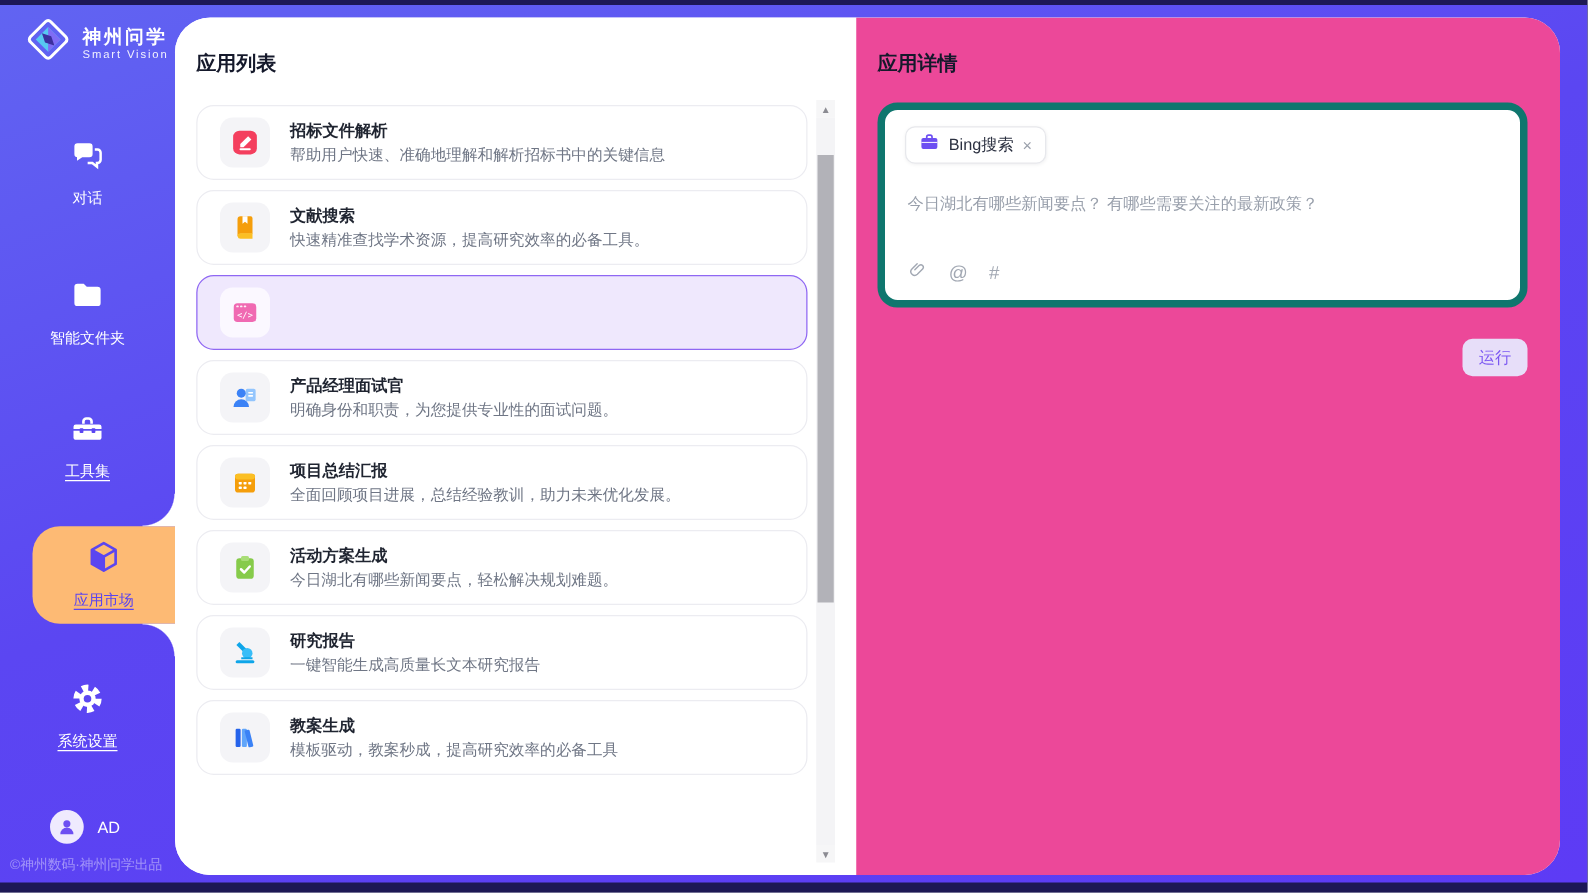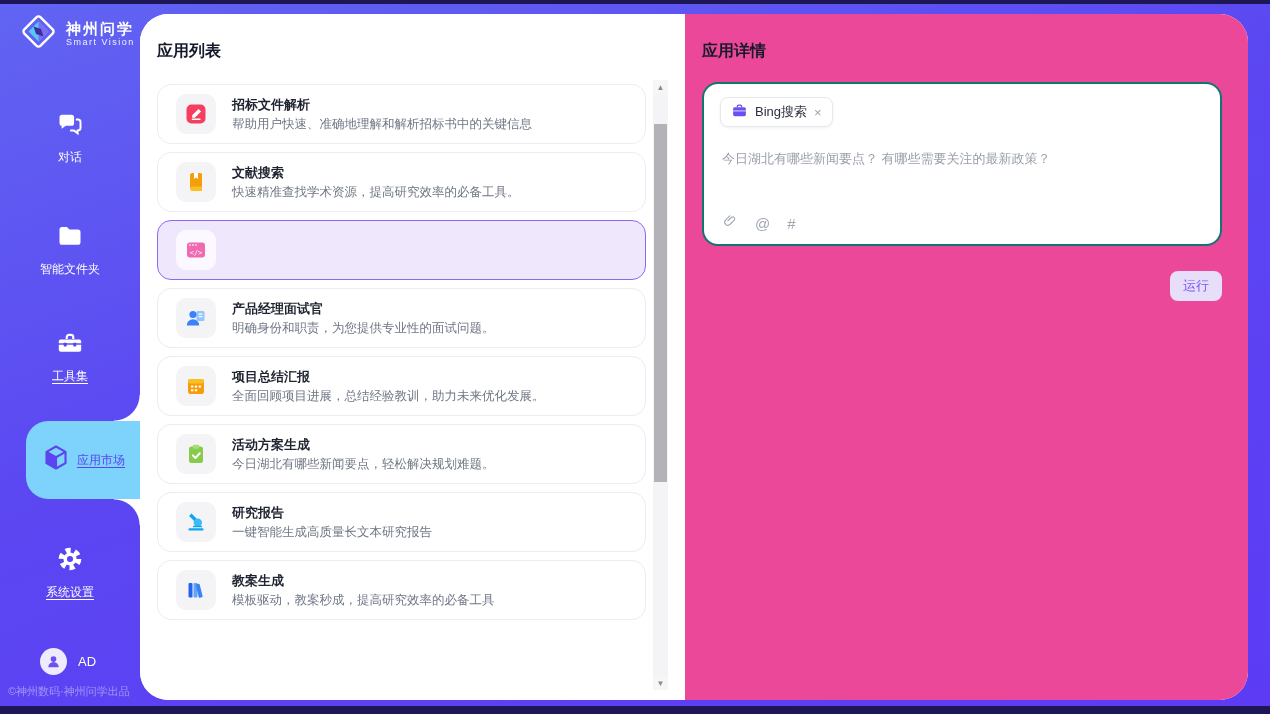--- a/index.html
+++ b/index.html
@@ -10,22 +10,22 @@
     background:linear-gradient(160deg,#6164f2 0%,#5b46f2 45%,#5d3bf5 100%); }
 
   
   .logo { position:absolute; left:20px; top:13px; display:flex; align-items:center; gap:9px; }
   .logo-name { color:#fff; font-size:15px; font-weight:bold; letter-spacing:2px; line-height:17px; }
   .logo-tag { color:rgba(255,255,255,.92); font-size:9px; letter-spacing:1.5px; }
   .nav-item { position:absolute; left:0; width:140px; display:flex; flex-direction:column;
     align-items:center; gap:7px; cursor:pointer; }
   .nav-label { color:#fff; font-size:12px; }
   .nav-label.u { text-decoration:underline; text-underline-offset:3px; }
-  .active-tab { position:absolute; left:26px; top:421px; width:114px; height:78px; background:#7dd3fc;
-    border-radius:22px 0 0 22px; display:flex; align-items:center;
+  .active-tab { position:absolute; left:26px; top:421px; width:114px; height:78px; background:#fdba74;
+    border-radius:22px 0 0 22px; display:flex; flex-direction:column; align-items:center;
     justify-content:center; gap:6px; cursor:pointer; }
   .active-tab::before { content:""; position:absolute; right:0; top:-26px; width:26px; height:26px;
     background:radial-gradient(circle at 0 0, rgba(0,0,0,0) 25px, #fff 26px); }
   .active-tab::after { content:""; position:absolute; right:0; bottom:-26px; width:26px; height:26px;
     background:radial-gradient(circle at 0 100%, rgba(0,0,0,0) 25px, #fff 26px); }
   .active-label { color:#5b45f0; font-size:12px; text-decoration:underline; text-underline-offset:3px; }
   .user-row { position:absolute; left:40px; top:648px; display:flex; align-items:center; gap:11px; cursor:pointer; }
   .avatar { width:27px; height:27px; border-radius:50%; background:#efeafe; display:flex;
     align-items:center; justify-content:center; }
   .user-name { color:#fff; font-size:13px; }
@@ -49,21 +49,21 @@
   
   .scrollbar { position:absolute; right:17px; top:66px; bottom:10px; width:15px; }
   .sb-btn { position:absolute; left:0; width:15px; height:14px; background:#f6f6f7;
     display:flex; align-items:center; justify-content:center; color:#8b8b92; font-size:8px; cursor:pointer; }
   .sb-up { top:0; } .sb-down { bottom:0; }
   .sb-track { position:absolute; left:0; top:14px; bottom:14px; width:15px; background:#f4f4f6; }
   .sb-thumb { position:absolute; left:1px; top:30px; width:13px; height:358px; background:#b2b2b8; cursor:grab; }
 
   .detail-pane { flex:1; background:#ec4899; position:relative; }
   .detail-card { position:absolute; left:17px; top:68px; right:26px; height:164px; background:#fff;
-    border:2px solid #0f766e; border-radius:16px; }
+    border:6px solid #0f766e; border-radius:16px; }
   .tool-tag { position:absolute; left:16px; top:13px; height:30px; display:inline-flex; align-items:center;
     gap:7px; padding:0 10px; background:#fff; border:1px solid #e7e8ec; border-radius:8px;
     box-shadow:0 1px 3px rgba(20,20,40,.06); cursor:pointer; }
   .tool-tag-label { font-size:13px; color:#2b3040; }
   .tag-close { color:#9aa0ab; font-size:13px; line-height:1; cursor:pointer; }
   .prompt-text { position:absolute; left:18px; top:66px; right:20px; font-size:13px; color:#989fab;
     line-height:18px; cursor:text; }
   .attach-row { position:absolute; left:18px; bottom:11px; display:flex; align-items:center; gap:17px; }
   .attach-glyph { font-size:15px; color:#a2a8b3; cursor:pointer; }
   .run-btn { position:absolute; right:26px; top:257px; width:52px; height:30px; background:#e7def9;

